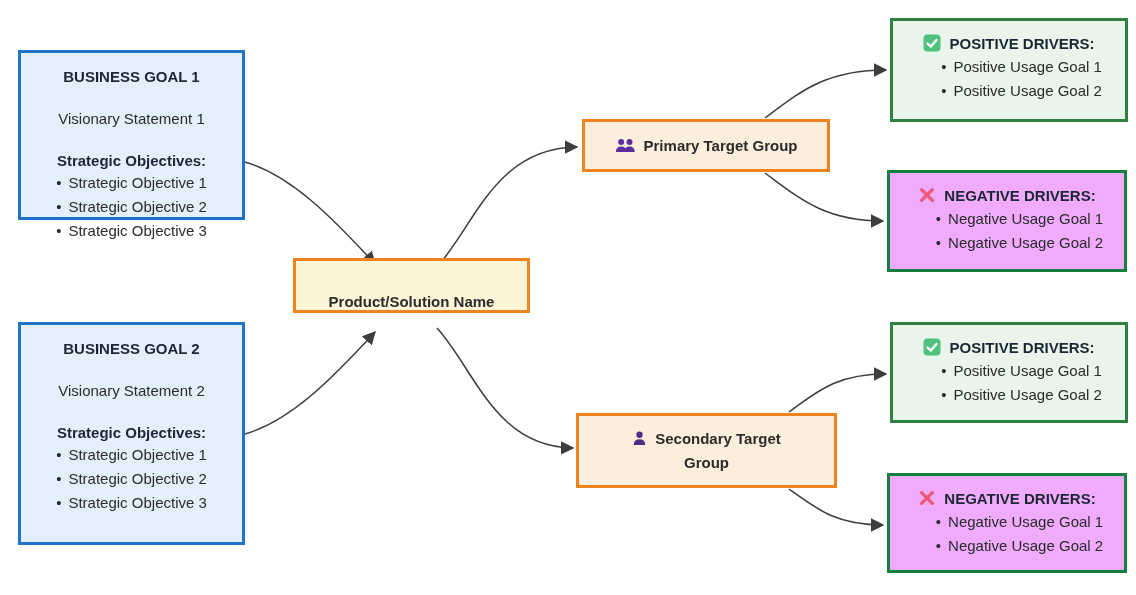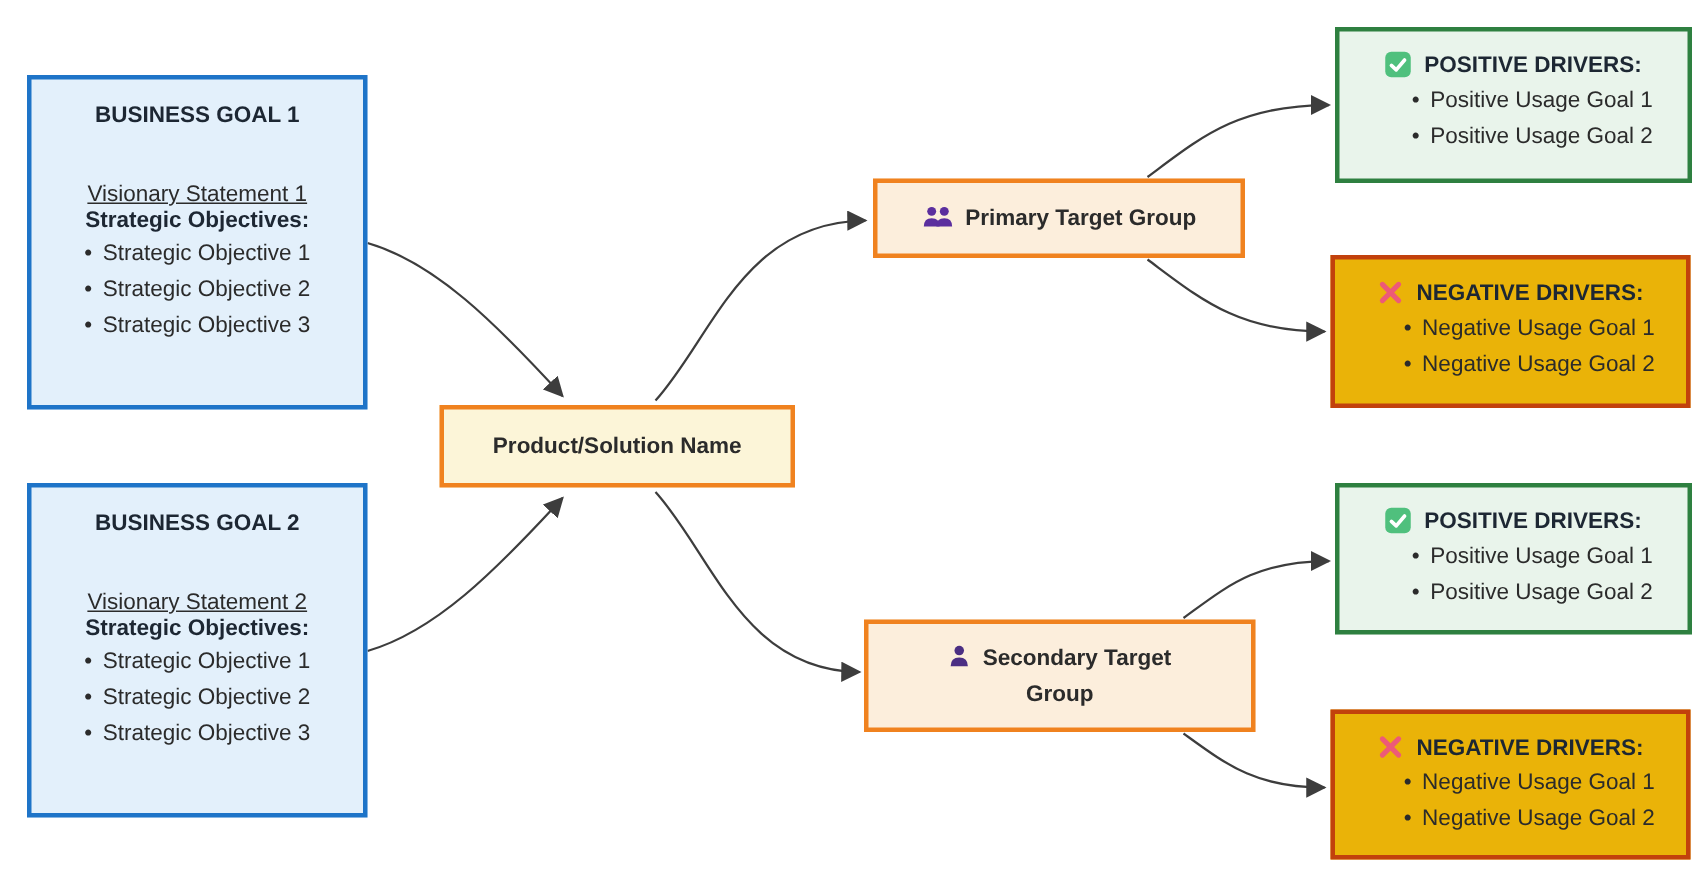--- a/index.html
+++ b/index.html
@@ -6,38 +6,38 @@
   .canvas{
     position:relative;width:1136px;height:595px;background:#ffffff;overflow:hidden;
     font-family:"Liberation Sans","DejaVu Sans",sans-serif;color:#2b2b2b;font-size:15px;
   }
   .edges{position:absolute;left:0;top:0;width:1136px;height:595px;pointer-events:none;}
   .node{position:absolute;box-sizing:border-box;display:flex;flex-direction:column;align-items:center;}
   .goal{
     border:3px solid #1E74C8;background:#E3F0FB;padding-top:15px;text-align:center;
   }
   .goal-title{font-weight:700;color:#1d2733;}
-  .goal-statement{margin-top:36px;text-decoration:underline;}
-  .goal-obj-heading{font-weight:700;color:#1d2733;}
+  .goal-statement{margin-top:25px;}
+  .goal-obj-heading{font-weight:700;margin-top:25px;color:#1d2733;}
   .bullets{display:inline-block;text-align:left;margin-top:2px;line-height:24px;}
   .bullet::before{content:"•";margin-right:7px;}
   .product{
     border:3px solid #F0821F;background:#FCF5D8;justify-content:center;
     font-weight:700;text-align:center;
   }
   .target{
     border:3px solid #F0821F;background:#FCEEDC;justify-content:center;
     font-weight:700;text-align:center;line-height:24px;
   }
   .target .label-wrap{display:inline;}
   .target svg{vertical-align:-2px;margin-right:8px;}
   .stg-inner{width:178px;margin:12px auto;}
   .drivers{padding-top:13px;text-align:center;}
   .drivers-pos{border:3px solid #2E8040;background:#E9F4EB;}
-  .drivers-neg{border:3px solid #c2410c;background:#eab308;}
+  .drivers-neg{border:3px solid #15803d;background:#f0abfc;}
   .drivers-title{font-weight:700;display:flex;align-items:flex-end;justify-content:center;gap:8px;color:#1d2733;}
   .drivers .bullets{margin-top:3px;margin-left:25px;}
 </style>
 </head>
 <body>
 
 <div class="canvas">
 
   <svg class="edges" viewBox="0 0 1136 595">
     <defs>
@@ -50,21 +50,21 @@
       <path d="M245,434 C290,421 330,381 375,332" marker-end="url(#arrow)"></path>
       <path d="M437,267 C475,225 495,148 577,147" marker-end="url(#arrow)"></path>
       <path d="M437,328 C475,370 495,447 573,448" marker-end="url(#arrow)"></path>
       <path d="M765,118 C800,92 825,70 886,70" marker-end="url(#arrow)"></path>
       <path d="M765,173 C800,199 825,221 883,221" marker-end="url(#arrow)"></path>
       <path d="M789,412 C818,391 837,374 886,374" marker-end="url(#arrow)"></path>
       <path d="M789,489 C818,510 837,525 883,525" marker-end="url(#arrow)"></path>
     </g>
   </svg>
 
-  <div class="node goal" style="left:18px;top:50px;width:227px;height:223px;">
+  <div class="node goal" style="left:18px;top:50px;width:227px;height:170px;">
     <div class="goal-title">BUSINESS GOAL 1</div>
     <div class="goal-statement">Visionary Statement 1</div>
     <div class="goal-obj-heading">Strategic Objectives:</div>
     <div class="bullets">
       <div class="bullet">Strategic Objective 1</div>
       <div class="bullet">Strategic Objective 2</div>
       <div class="bullet">Strategic Objective 3</div>
     </div>
   </div>
 
@@ -72,21 +72,21 @@
     <div class="goal-title">BUSINESS GOAL 2</div>
     <div class="goal-statement">Visionary Statement 2</div>
     <div class="goal-obj-heading">Strategic Objectives:</div>
     <div class="bullets">
       <div class="bullet">Strategic Objective 1</div>
       <div class="bullet">Strategic Objective 2</div>
       <div class="bullet">Strategic Objective 3</div>
     </div>
   </div>
 
-  <div class="node product" style="left:293px;top:270px;width:237px;height:55px;">
+  <div class="node product" style="left:293px;top:258px;width:237px;height:55px;justify-content:flex-end;">
     <div>Product/Solution Name</div>
   </div>
 
   <div class="node target" style="left:582px;top:119px;width:248px;height:53px;">
     <div class="label-wrap">
       <svg width="21" height="15" viewBox="0 0 24 17">
         <circle cx="7" cy="4.4" r="3.4" fill="#5B2E9E"></circle>
         <path d="M1,16 Q1,9.6 7,9.6 Q13,9.6 13,16 Z" fill="#5B2E9E"></path>
         <circle cx="16.6" cy="4.4" r="3.4" fill="#5B2E9E"></circle>
         <path d="M10.6,16 Q10.6,9.6 16.6,9.6 Q22.6,9.6 22.6,16 Z" fill="#5B2E9E"></path>

